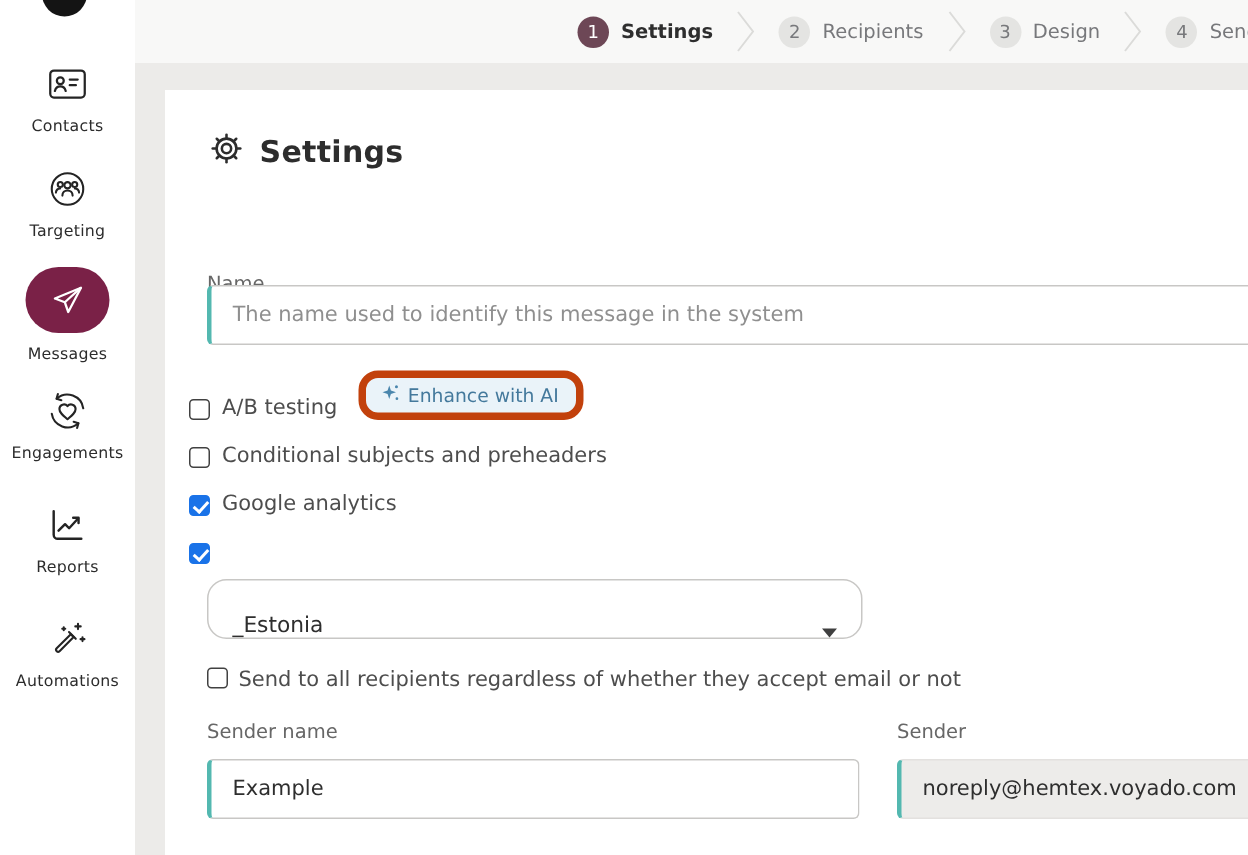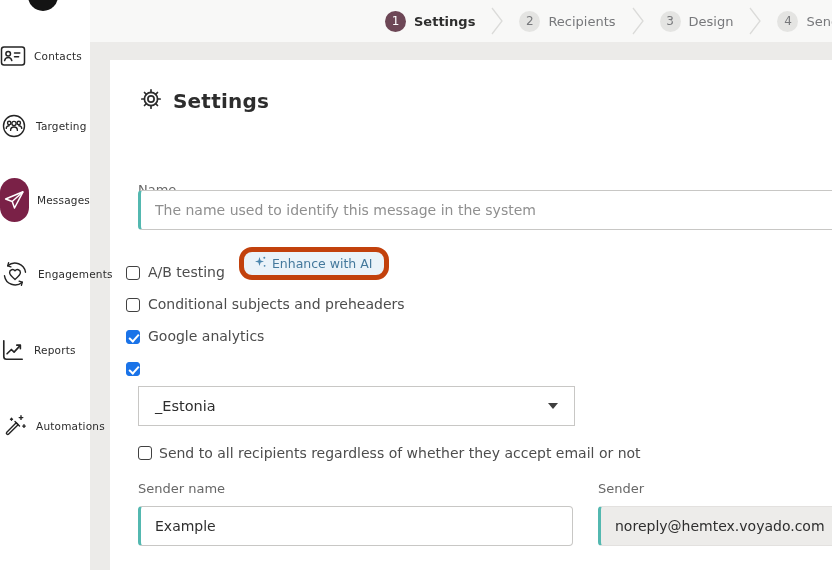--- a/index.html
+++ b/index.html
@@ -5,21 +5,21 @@
   * { box-sizing: border-box; margin: 0; padding: 0; }
   html,body { background:#fff; }
   .app {
     position: relative; width: 832px; height: 570px; overflow: hidden;
     background: #fff; font-family: "DejaVu Sans", sans-serif;
   }
 
   
   .sidebar { position:absolute; left:0; top:0; width:90px; height:570px; background:#fff; z-index:3; }
   .logo { position:absolute; left:28px; top:-19px; width:30px; height:30px; border-radius:50%; background:#141414; cursor:pointer; }
-  .nav-item { position:absolute; left:0; width:90px; display:flex; align-items:center; gap:8px; cursor:pointer; }
+  .nav-item { position:absolute; left:0; width:90px; display:flex; flex-direction:column; align-items:center; gap:8px; cursor:pointer; }
   .nav-icon { height:28px; display:flex; align-items:center; justify-content:center; color:#242424; }
   .nav-item.active .nav-icon { width:56px; height:44px; background:#7a2147; border-radius:22px; color:#fff; }
   .nav-label { font-size:10.5px; color:#2c2c2c; letter-spacing:.2px; }
   .nav-icon svg { display:block; }
 
   
   .stepper { position:absolute; left:90px; top:0; width:742px; height:42px; background:#f8f8f7;
     display:flex; align-items:center; gap:16px; padding-left:295px; }
   .step { display:flex; align-items:center; gap:8px; cursor:pointer; }
   .step-num { width:21px; height:21px; border-radius:50%; background:#e4e4e2; color:#77787b;
@@ -53,21 +53,21 @@
   .cb { width:14px; height:14px; border:1.5px solid #414141; border-radius:3px; background:#fff; flex:none; position:relative; }
   .cb.checked { background:#1a73e8; border-color:#1a73e8; }
   .cb.checked::after { content:""; position:absolute; left:4px; top:0.5px; width:4px; height:8px;
     border-right:2px solid #fff; border-bottom:2px solid #fff; transform:rotate(42deg); }
   .cb-label { font-size:14px; color:#4d4d4d; white-space:nowrap; }
 
   .ai-badge { display:flex; align-items:center; gap:6px; background:#eaf3f9; border:5px solid #c2410c;
     border-radius:13px; padding:4px 12px 4px 10px; font-size:12.5px; color:#44799c; margin-left:6px; cursor:pointer; }
 
   .select { position:absolute; left:28px; top:326px; width:437px; height:40px; border:1px solid #c8c7c5;
-    border-radius:0; display:flex; align-items:center; padding:0 16px; font-size:14.5px; color:#2e2e2e;
+    border-radius:13px; display:flex; align-items:flex-end; padding:0 16px; font-size:14.5px; color:#2e2e2e;
     background:#fff; cursor:pointer; }
   .caret { margin-left:auto; width:0; height:0; border-left:5px solid transparent; border-right:5px solid transparent;
     border-top:6px solid #3f3f3f; }
 
   .check-para { position:absolute; left:28px; top:383px; width:545px; font-size:14px; color:#4d4d4d;
     line-height:21px; cursor:pointer; }
   .check-para .cb { display:inline-block; vertical-align:-2px; margin-right:7px; }
 </style>
 </head>
 <body>

